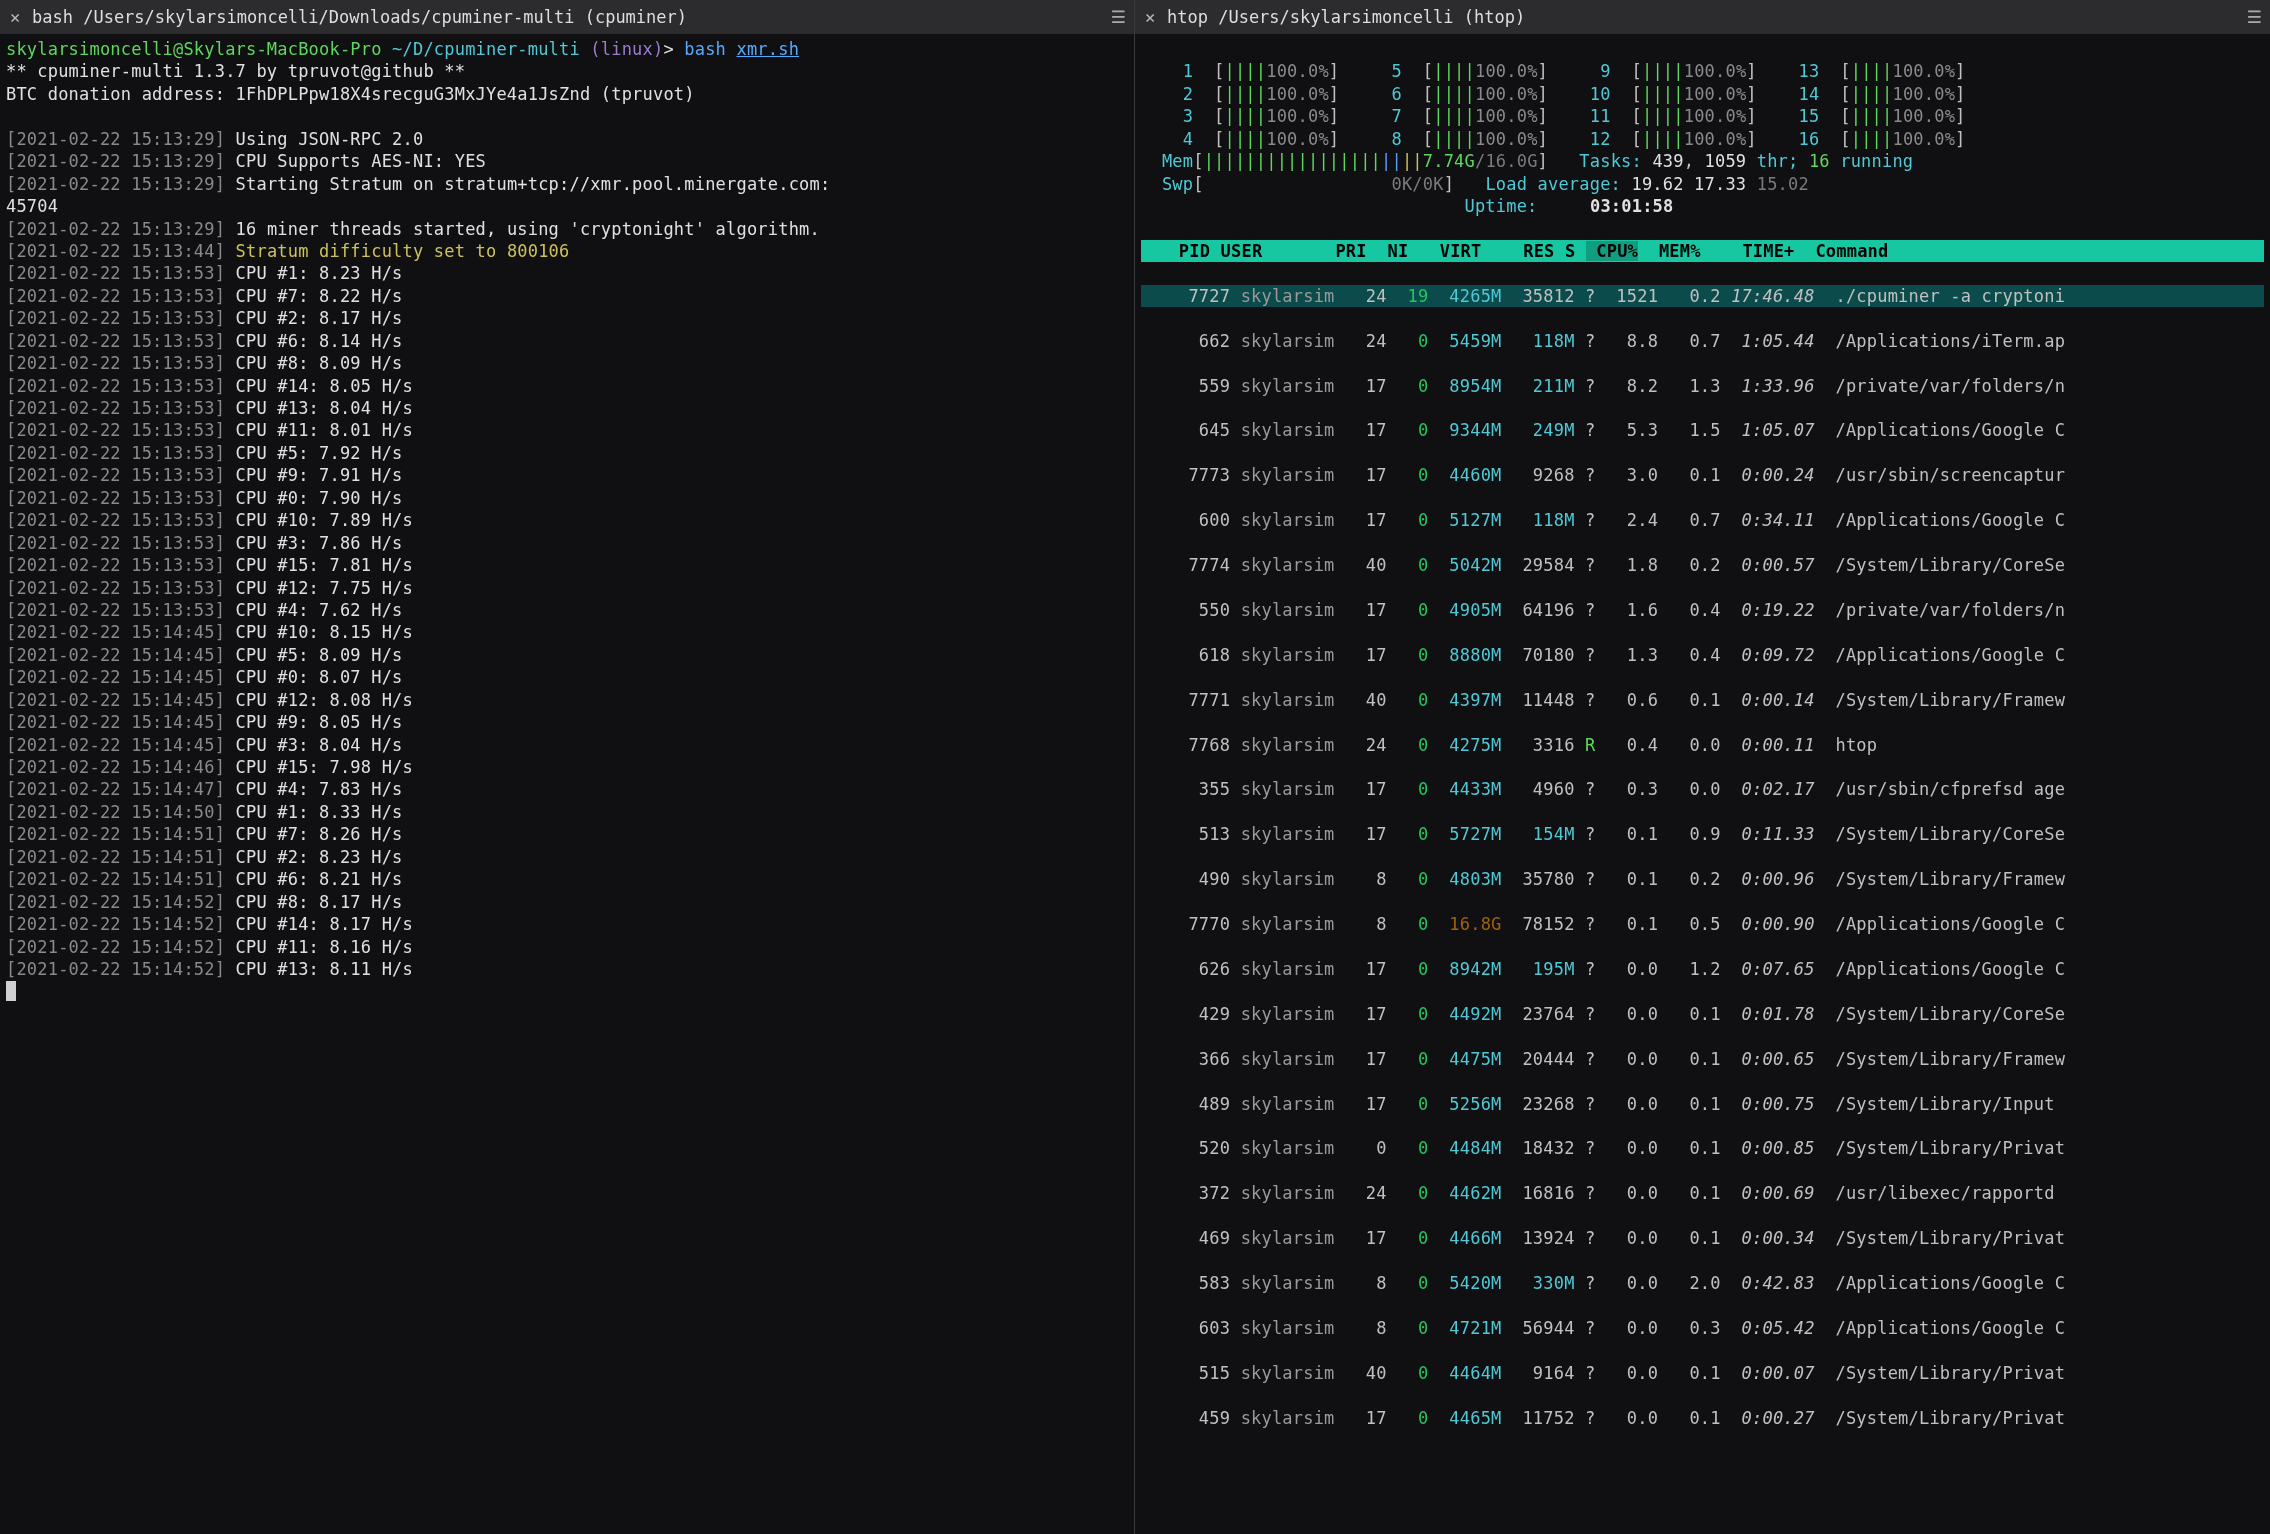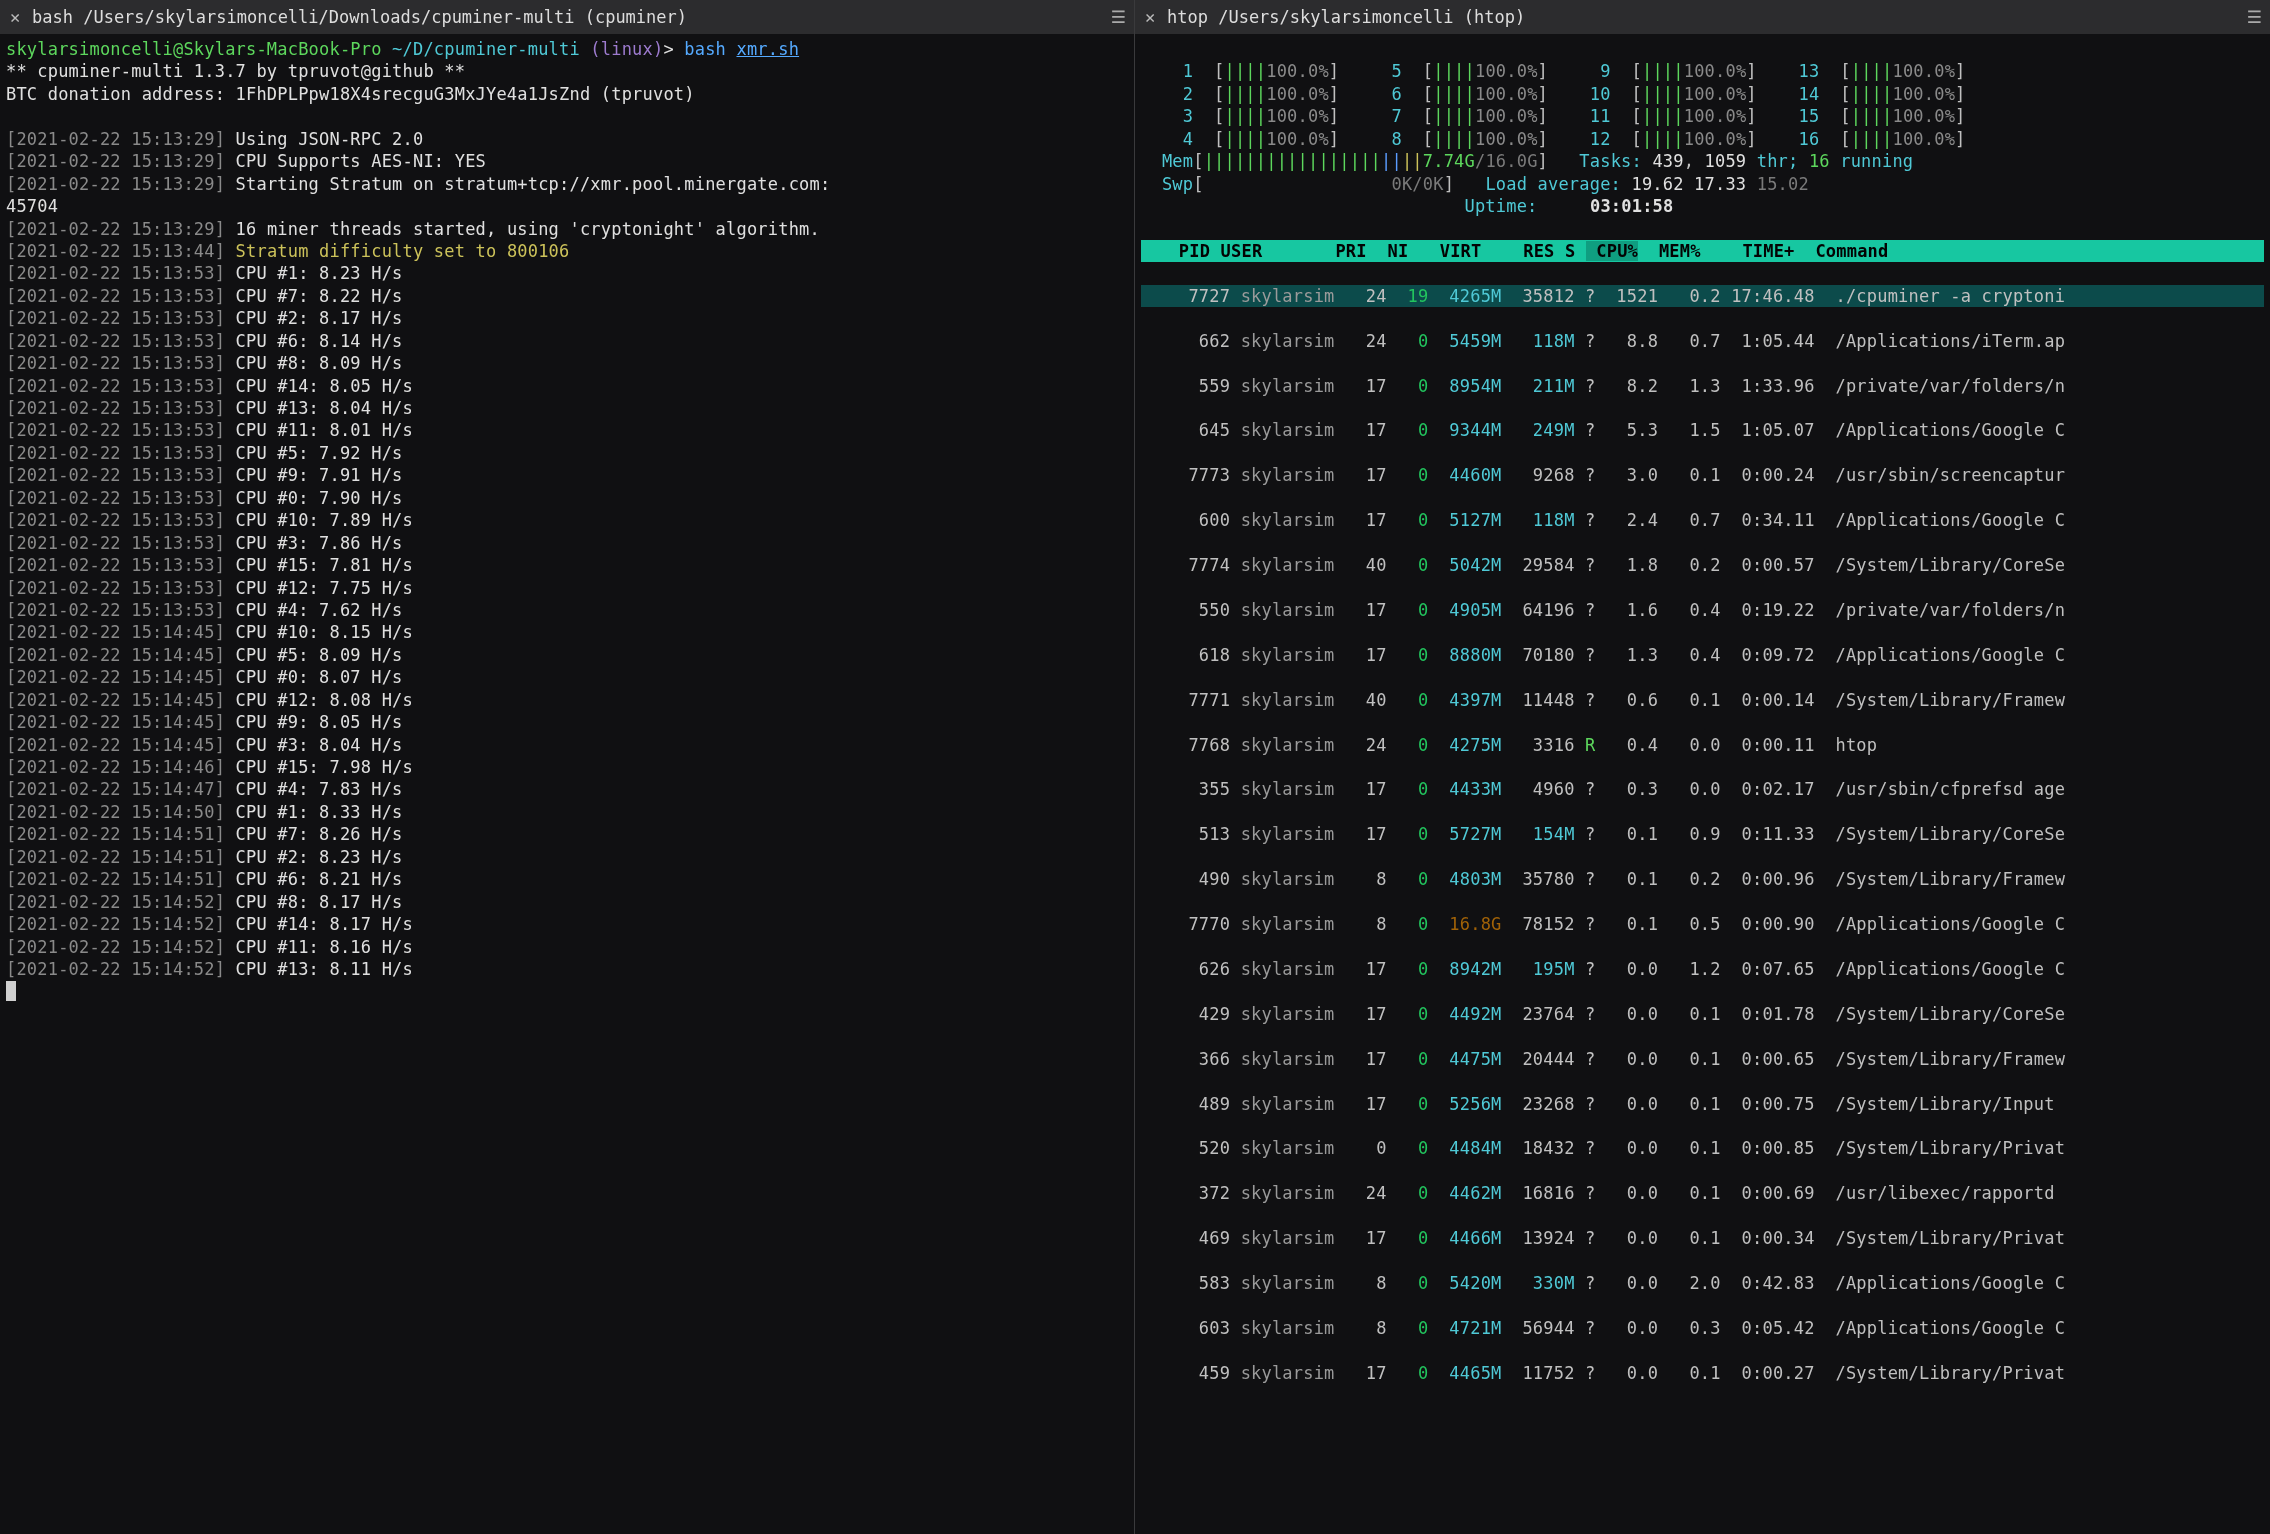--- a/index.html
+++ b/index.html
@@ -93,21 +93,21 @@
   .proc-row .pri { color:#c0c0c0; }
   .proc-row .ni  { color:#22c55e; }
   .proc-row .virt{ color:#4fc9d6; }
   .proc-row .virt.red{ color:#a16207; }
   .proc-row .res { color:#c0c0c0; }
   .proc-row .resU{ color:#4fc9d6; }
   .proc-row .st  { color:#c0c0c0; }
   .proc-row .st.R{ color:#5dd75d; }
   .proc-row .cpu { color:#c0c0c0; }
   .proc-row .mem { color:#c0c0c0; }
-  .proc-row .time{ color:#c0c0c0; }
+  .proc-row .time{ color:#c0c0c0;font-style:italic; }
   .proc-row .cmd { color:#c0c0c0; }
 
   .cursor {
     display:inline-block;
     width: 10px; height: 20px;
     background:#d0d0d0;
     vertical-align: text-bottom;
   }
 </style>
 </head>
@@ -199,20 +199,21 @@
 <div class="proc-row"><span class="pid"> 7770</span> <span class="user">skylarsim</span> <span class="pri">   8</span> <span class="ni">  0</span> <span class="virt red"> 16.8G</span> <span class="res"> 78152</span> <span class="st">?</span> <span class="cpu">  0.1</span> <span class="mem">  0.5</span> <span class="time"> 0:00.90</span>  <span class="cmd">/Applications/Google C</span></div>
 <div class="proc-row"><span class="pid">  626</span> <span class="user">skylarsim</span> <span class="pri">  17</span> <span class="ni">  0</span> <span class="virt"> 8942M</span> <span class="resU">  195M</span> <span class="st">?</span> <span class="cpu">  0.0</span> <span class="mem">  1.2</span> <span class="time"> 0:07.65</span>  <span class="cmd">/Applications/Google C</span></div>
 <div class="proc-row"><span class="pid">  429</span> <span class="user">skylarsim</span> <span class="pri">  17</span> <span class="ni">  0</span> <span class="virt"> 4492M</span> <span class="res"> 23764</span> <span class="st">?</span> <span class="cpu">  0.0</span> <span class="mem">  0.1</span> <span class="time"> 0:01.78</span>  <span class="cmd">/System/Library/CoreSe</span></div>
 <div class="proc-row"><span class="pid">  366</span> <span class="user">skylarsim</span> <span class="pri">  17</span> <span class="ni">  0</span> <span class="virt"> 4475M</span> <span class="res"> 20444</span> <span class="st">?</span> <span class="cpu">  0.0</span> <span class="mem">  0.1</span> <span class="time"> 0:00.65</span>  <span class="cmd">/System/Library/Framew</span></div>
 <div class="proc-row"><span class="pid">  489</span> <span class="user">skylarsim</span> <span class="pri">  17</span> <span class="ni">  0</span> <span class="virt"> 5256M</span> <span class="res"> 23268</span> <span class="st">?</span> <span class="cpu">  0.0</span> <span class="mem">  0.1</span> <span class="time"> 0:00.75</span>  <span class="cmd">/System/Library/Input</span></div>
 <div class="proc-row"><span class="pid">  520</span> <span class="user">skylarsim</span> <span class="pri">   0</span> <span class="ni">  0</span> <span class="virt"> 4484M</span> <span class="res"> 18432</span> <span class="st">?</span> <span class="cpu">  0.0</span> <span class="mem">  0.1</span> <span class="time"> 0:00.85</span>  <span class="cmd">/System/Library/Privat</span></div>
 <div class="proc-row"><span class="pid">  372</span> <span class="user">skylarsim</span> <span class="pri">  24</span> <span class="ni">  0</span> <span class="virt"> 4462M</span> <span class="res"> 16816</span> <span class="st">?</span> <span class="cpu">  0.0</span> <span class="mem">  0.1</span> <span class="time"> 0:00.69</span>  <span class="cmd">/usr/libexec/rapportd</span></div>
 <div class="proc-row"><span class="pid">  469</span> <span class="user">skylarsim</span> <span class="pri">  17</span> <span class="ni">  0</span> <span class="virt"> 4466M</span> <span class="res"> 13924</span> <span class="st">?</span> <span class="cpu">  0.0</span> <span class="mem">  0.1</span> <span class="time"> 0:00.34</span>  <span class="cmd">/System/Library/Privat</span></div>
 <div class="proc-row"><span class="pid">  583</span> <span class="user">skylarsim</span> <span class="pri">   8</span> <span class="ni">  0</span> <span class="virt"> 5420M</span> <span class="resU">  330M</span> <span class="st">?</span> <span class="cpu">  0.0</span> <span class="mem">  2.0</span> <span class="time"> 0:42.83</span>  <span class="cmd">/Applications/Google C</span></div>
 <div class="proc-row"><span class="pid">  603</span> <span class="user">skylarsim</span> <span class="pri">   8</span> <span class="ni">  0</span> <span class="virt"> 4721M</span> <span class="res"> 56944</span> <span class="st">?</span> <span class="cpu">  0.0</span> <span class="mem">  0.3</span> <span class="time"> 0:05.42</span>  <span class="cmd">/Applications/Google C</span></div>
+<div class="proc-row"><span class="pid">  515</span> <span class="user">skylarsim</span> <span class="pri">  40</span> <span class="ni">  0</span> <span class="virt"> 4464M</span> <span class="res">  9164</span> <span class="st">?</span> <span class="cpu">  0.0</span> <span class="mem">  0.1</span> <span class="time"> 0:00.07</span>  <span class="cmd">/System/Library/Privat</span></div>
 <div class="proc-row"><span class="pid">  459</span> <span class="user">skylarsim</span> <span class="pri">  17</span> <span class="ni">  0</span> <span class="virt"> 4465M</span> <span class="res"> 11752</span> <span class="st">?</span> <span class="cpu">  0.0</span> <span class="mem">  0.1</span> <span class="time"> 0:00.27</span>  <span class="cmd">/System/Library/Privat</span></div>
 
 
 
 
 </div>
   </div>
 
 </div>
 

